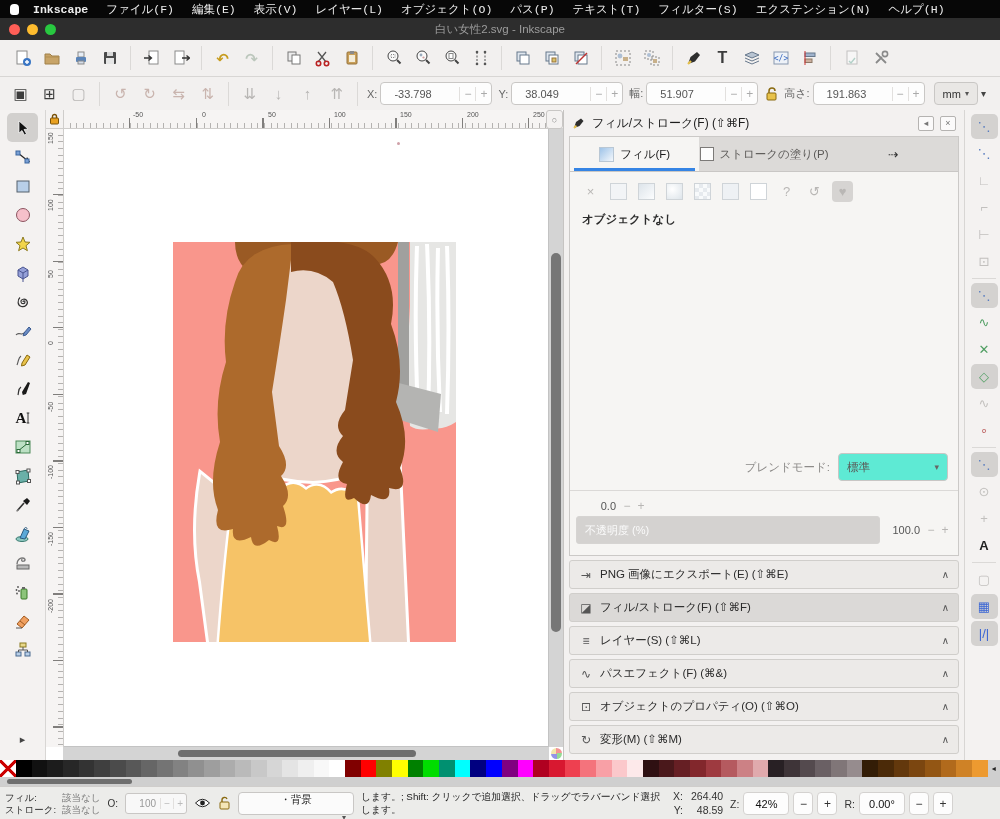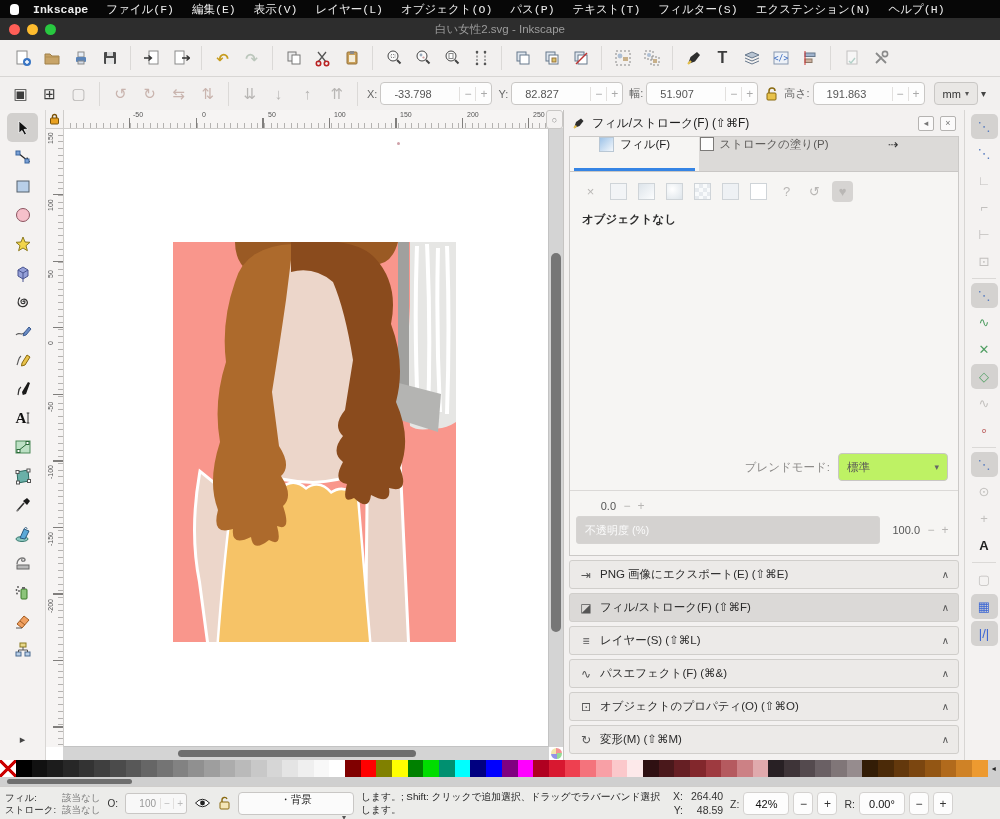--- a/index.html
+++ b/index.html
@@ -71,38 +71,38 @@
   .corner-btn{position:absolute;right:0;top:0;width:15px;height:17px;background:#f4f2f1;border:1px solid #c9c7c5;
       border-radius:3px;z-index:3;font-size:9px;color:#888;display:flex;align-items:center;justify-content:center;}
   
   .dock{width:400px;flex:none;background:#f3f1f0;border-left:1px solid #c6c4c2;display:flex;flex-direction:column;overflow:hidden;}
   .dock-header{height:26px;flex:none;display:flex;align-items:center;gap:6px;padding:0 8px;font-size:12px;color:#1d1d1d;}
   .mini-btn{width:14px;height:13px;border:1px solid #b5b3b1;background:#fbfafa;color:#777;font-size:9px;
             display:flex;align-items:center;justify-content:center;border-radius:2px;}
   .dock-header .spacer{flex:1;}
   .dialog{flex:1;margin:0 5px;border:1px solid #cbc9c7;background:#f6f5f3;display:flex;flex-direction:column;overflow:hidden;}
   .tabs{height:34px;flex:none;background:#dcdad8;display:flex;border-bottom:1px solid #c9c7c5;}
-  .tab{flex:1;display:flex;justify-content:center;gap:6px;font-size:11.5px;color:#5c5a58;position:relative;}
+  .tab{flex:1;display:flex;align-items:center;justify-content:center;gap:6px;font-size:11.5px;color:#5c5a58;position:relative;}
   .tab.active{background:#f6f5f3;color:#1d1d1d;}
   .tab.active:after{content:"";position:absolute;left:4px;right:4px;bottom:0;height:3px;background:#3584e4;}
   .tab-ic1{width:13px;height:13px;background:linear-gradient(135deg,#9ec3e8,#f4f8fc);border:1px solid #b9c7d4;}
   .tab-ic2{width:12px;height:12px;background:#fdfdfd;border:1px solid #7c7a78;}
   .tab-ic3{font-size:13px;color:#333;}
   .paint-row{display:flex;align-items:center;gap:7px;padding:9px 10px 6px 10px;}
   .pbtn{width:21px;height:21px;display:flex;align-items:center;justify-content:center;color:#b9b7b5;font-size:13px;border-radius:4px;}
   .psq{width:15px;height:15px;border:1px solid #cfd4d8;background:#f2f4f6;}
   .psq.grad{background:linear-gradient(135deg,#dde4ea,#fcfdfe);}
   .psq.rad{background:radial-gradient(circle at 35% 35%,#fff, #dde4ea);}
   .psq.pat{background:repeating-conic-gradient(#e6eaee 0 25%,#f8fafb 25% 50%);background-size:8px 8px;}
   .psq.mesh{background:linear-gradient(#eef1f4,#eef1f4),linear-gradient(90deg,transparent 48%,#ccd2d8 48% 52%,transparent 52%),linear-gradient(transparent 48%,#ccd2d8 48% 52%,transparent 52%);}
   .pbtn.on{background:#d6d4d2;}
   .no-obj{font-size:11.5px;font-weight:bold;color:#2c2c2c;padding:4px 12px;}
   .dialog .grow{flex:1;}
   .blend-row{display:flex;align-items:center;justify-content:flex-end;gap:8px;padding:9px 10px;font-size:11.5px;color:#8a8886;}
-  .select{width:92px;height:26px;border:1px solid #c8c6c4;border-radius:4px;background:#bef264;display:flex;
+  .select{width:92px;height:26px;border:1px solid #c8c6c4;border-radius:4px;background:#5eead4;display:flex;
           align-items:center;padding:0 8px;color:#5a5856;gap:4px;}
   .select .sv{flex:1;}
   .select .car{color:#666;font-size:9px;}
   .sliders{border-top:1px solid #dbd9d7;padding:5px 6px 8px 6px;}
   .srow{display:flex;align-items:center;margin:3px 0;font-size:11px;}
   .track{flex:1;height:26px;border:1px solid #d6d4d2;border-radius:3px;background:#f2f1ef;display:flex;align-items:center;
          padding:0 8px;color:#a4a2a0;}
   .track.fill{background:#d4d2d0;color:#fafafa;}
   .sval{width:36px;text-align:right;color:#555;padding:0 4px;}
   .sbtn{color:#b8b6b4;width:14px;text-align:center;font-size:12px;}
@@ -403,21 +403,21 @@
       <label>X:</label>
       <span class="spin">
         <span class="val">-33.798</span>
         <span class="b">−</span>
         <span class="b">+</span>
       </span>
     </span>
     <span class="fld">
       <label>Y:</label>
       <span class="spin">
-        <span class="val">82.827</span>
+        <span class="val">38.049</span>
         <span class="b">−</span>
         <span class="b">+</span>
       </span>
     </span>
     <span class="fld">
       <label>幅:</label>
       <span class="spin">
         <span class="val">51.907</span>
         <span class="b">−</span>
         <span class="b">+</span>

